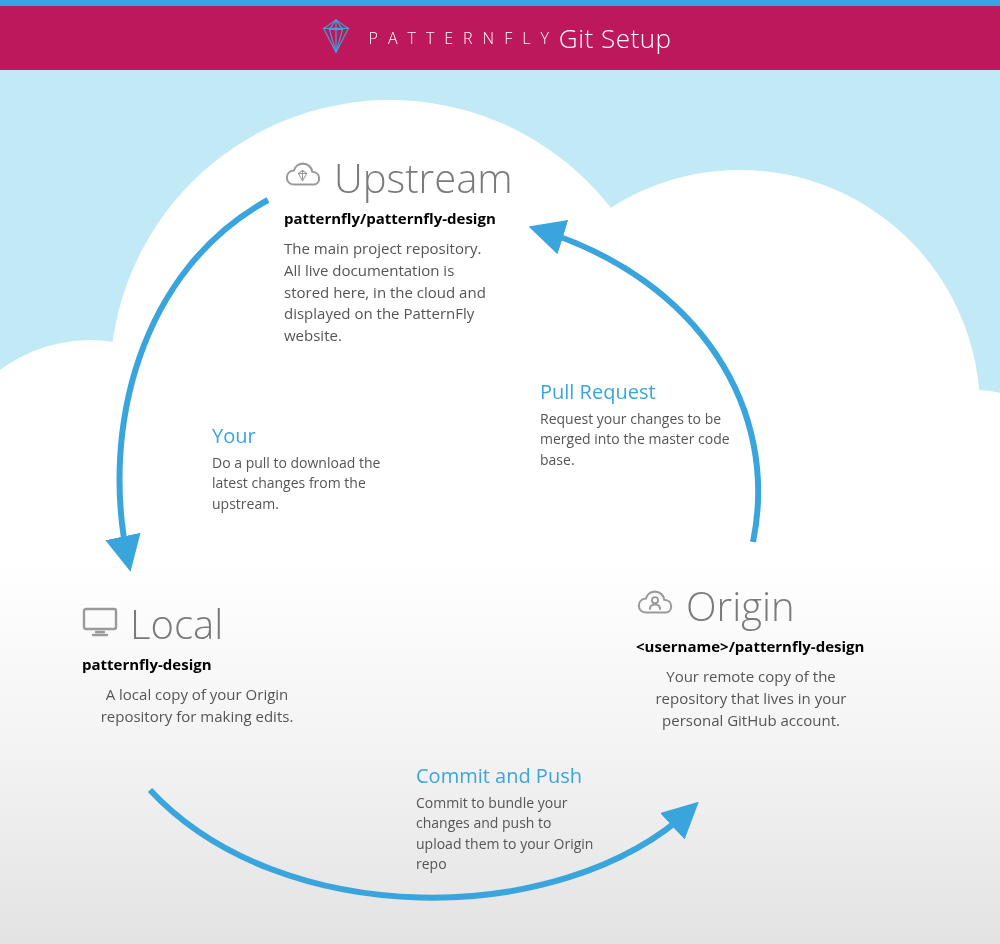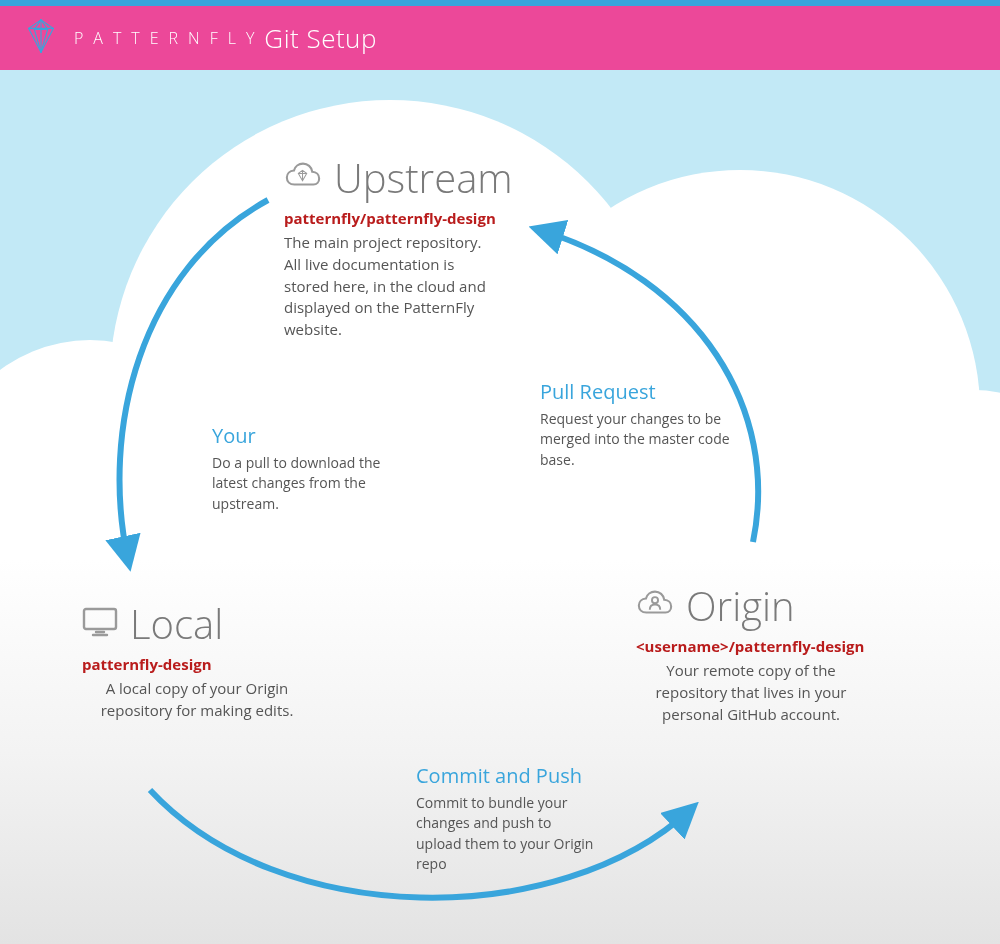--- a/index.html
+++ b/index.html
@@ -1,40 +1,40 @@
 <!DOCTYPE html>
 <html><head>
 <meta charset="utf-8">
 <style>
   * { box-sizing: border-box; margin: 0; padding: 0; }
   html, body { width: 1000px; height: 944px; font-family: "Open Sans", "Helvetica Neue", Arial, sans-serif; }
   body { position: relative; overflow: hidden; }
 
   
   .accent-bar { position:absolute; top:0; left:0; width:1000px; height:6px; background:#39a5dc; }
-  .header { position:absolute; top:6px; left:0; width:1000px; height:64px; background:#ec4899; color:#fff; display:flex; align-items:center; justify-content:flex-start; padding:0 34px 0 22px; }
+  .header { position:absolute; top:6px; left:0; width:1000px; height:64px; background:#be185d; color:#fff; display:flex; align-items:center; justify-content:center; padding:0 34px 0 22px; }
   .brand { display:flex; align-items:center; gap:14px; }
   .brand-text { font-size:16px; letter-spacing:10px; font-weight:300; color:#fff; }
   .title { font-size:26px; font-weight:300; letter-spacing:0.5px; }
 
   
   .sky { position:absolute; top:70px; left:0; width:1000px; height:874px; background:#c2e9f6; }
   .ground { position:absolute; left:0; top:560px; width:1000px; height:384px;
             background:linear-gradient(#ffffff 0%, #f3f3f3 50%, #e3e3e3 100%); }
 
   
   .cloud { position:absolute; background:#fff; border-radius:50%; }
 
   
   .node { position:absolute; }
   .node-heading { display:flex; align-items:center; gap:12px; }
   .node-heading .icon { color:#9a9a9a; }
   .node-heading h2 { font-size:40px; font-weight:300; color:#7a7a7a; line-height:1; }
-  .node .sub { margin-top:10px; font-size:15px; font-weight:700; color:#b91c1c; }
-  .node .desc { margin-top:4px; font-size:15px; color:#555; line-height:1.45; max-width:210px; }
+  .node .sub { margin-top:10px; font-size:15px; font-weight:700; color:#000000; }
+  .node .desc { margin-top:10px; font-size:15px; color:#555; line-height:1.45; max-width:210px; }
   .node .desc.wider { max-width:230px;text-align:center; }
 
   
   .arrow-label { position:absolute; }
   .arrow-label h3 { font-size:20px; font-weight:400; color:#39a5dc; margin-bottom:4px; }
   .arrow-label p { font-size:14px; color:#555; line-height:1.45; max-width:190px; }
 
   
   .arrow-svg { position:absolute; top:70px; left:0; width:1000px; height:874px; pointer-events:none; }
 

